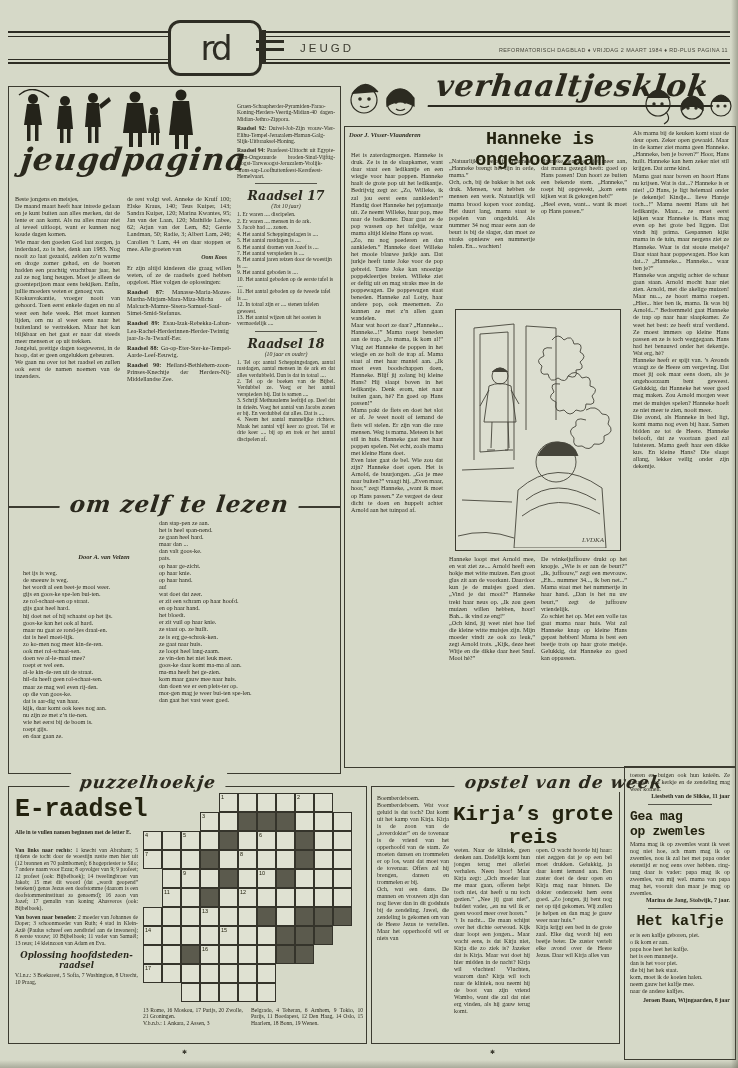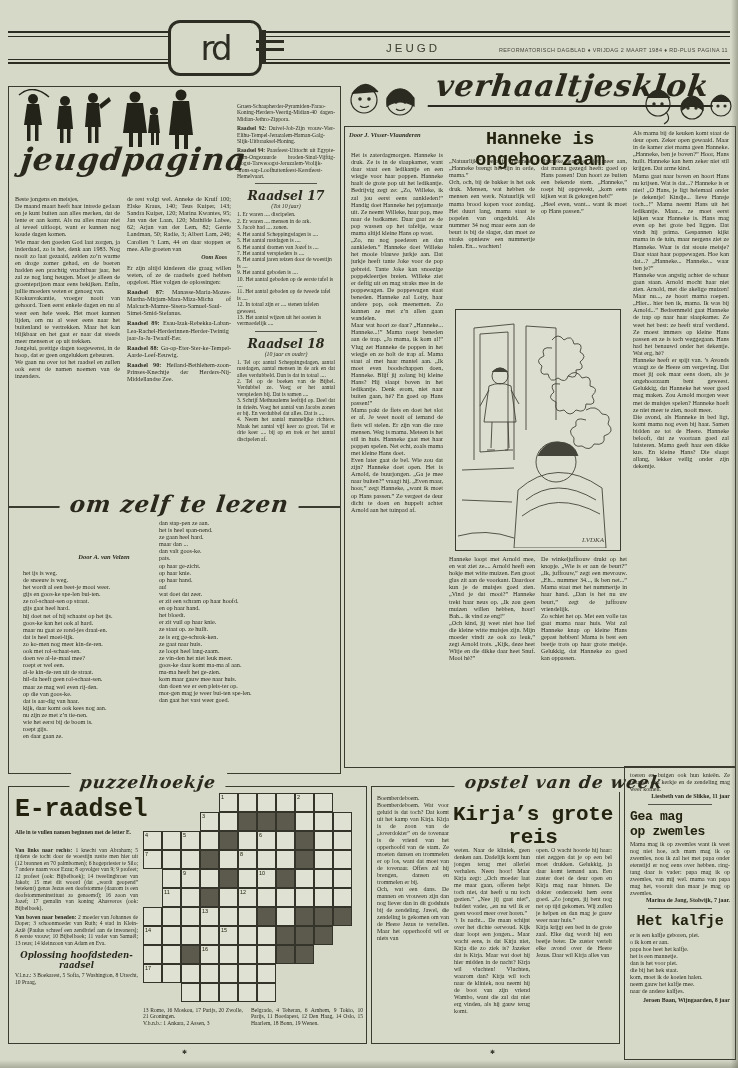--- a/index.html
+++ b/index.html
@@ -33,21 +33,21 @@
   .edge-b{position:absolute;left:0;bottom:0;width:100%;height:8px;
           background:linear-gradient(to bottom,rgba(0,0,0,0),rgba(85,85,70,.35))}
   svg{display:block}
 </style>
 </head>
 <body>
 
 <div>
   <div class="hrule" style="left:8px;top:31px;width:722px;height:2px"></div>
   <div class="hrule" style="left:8px;top:36px;width:722px;height:1px"></div>
-  <div class="abs jeugd-label" style="left:300px;top:42px;width:140px;text-align:right">JEUGD</div>
+  <div class="abs jeugd-label" style="left:300px;top:42px;width:140px;text-align:left">JEUGD</div>
   <div class="abs meta" style="right:10px;top:47px;text-align:right">REFORMATORISCH DAGBLAD  ♦  VRIJDAG 2 MAART 1984  ♦  RD-PLUS PAGINA 11</div>
   <div class="hrule" style="left:8px;top:59px;width:722px;height:1px"></div>
   <div class="hrule" style="left:8px;top:62px;width:722px;height:2px"></div>
   <div class="abs" style="left:168px;top:20px;width:88px;height:50px;border:3px solid #2e2d24;border-radius:12px;
               background:#d6d9c8;display:flex;align-items:center;justify-content:center">
     <span style="font-family:'DejaVu Sans',sans-serif;font-weight:normal;font-size:34px;letter-spacing:-3px;color:#2e2d24">rd</span>
   </div>
   <div class="hrule" style="left:262px;top:30px;width:4px;height:34px"></div>
   <div class="hrule" style="left:256px;top:40px;width:28px;height:3px"></div>
   <div class="hrule" style="left:256px;top:48px;width:28px;height:3px"></div>

